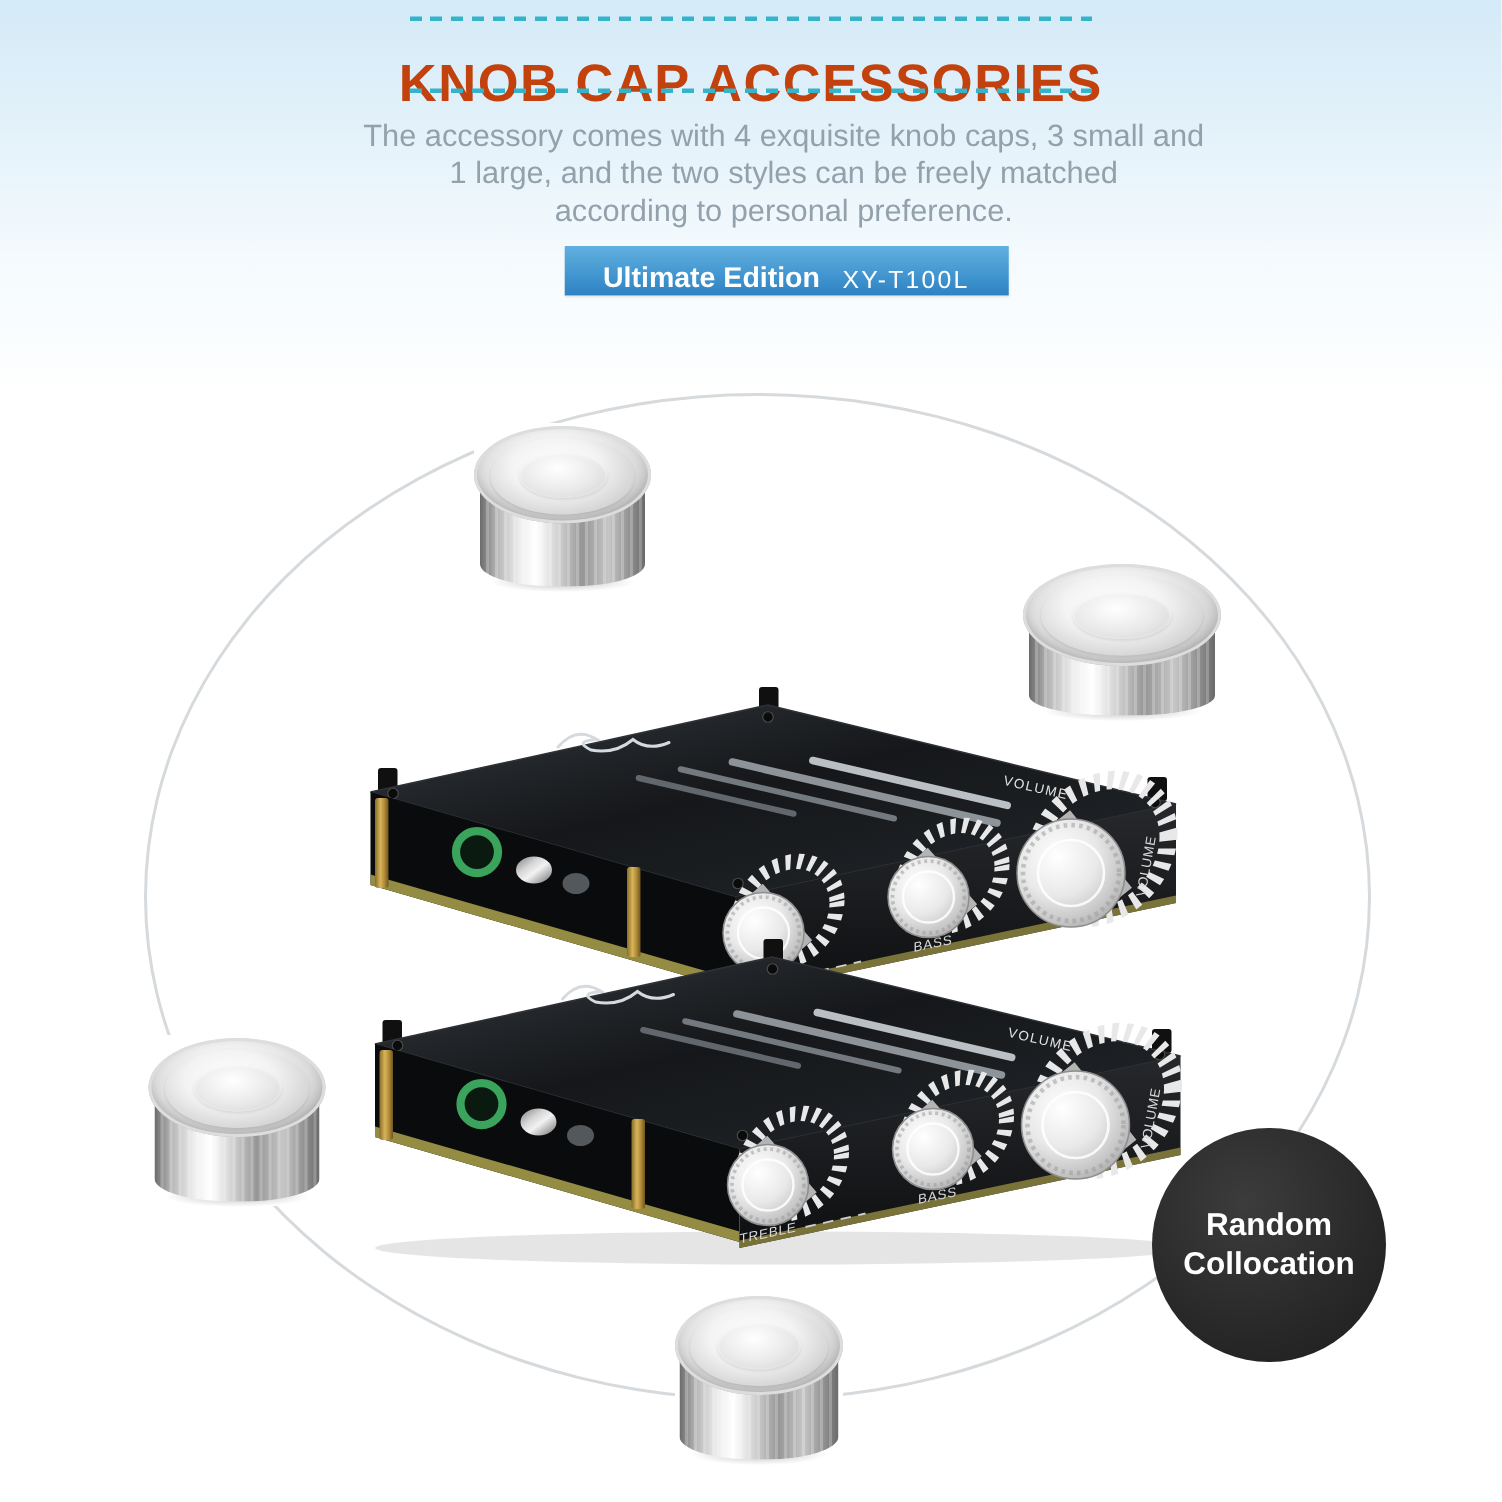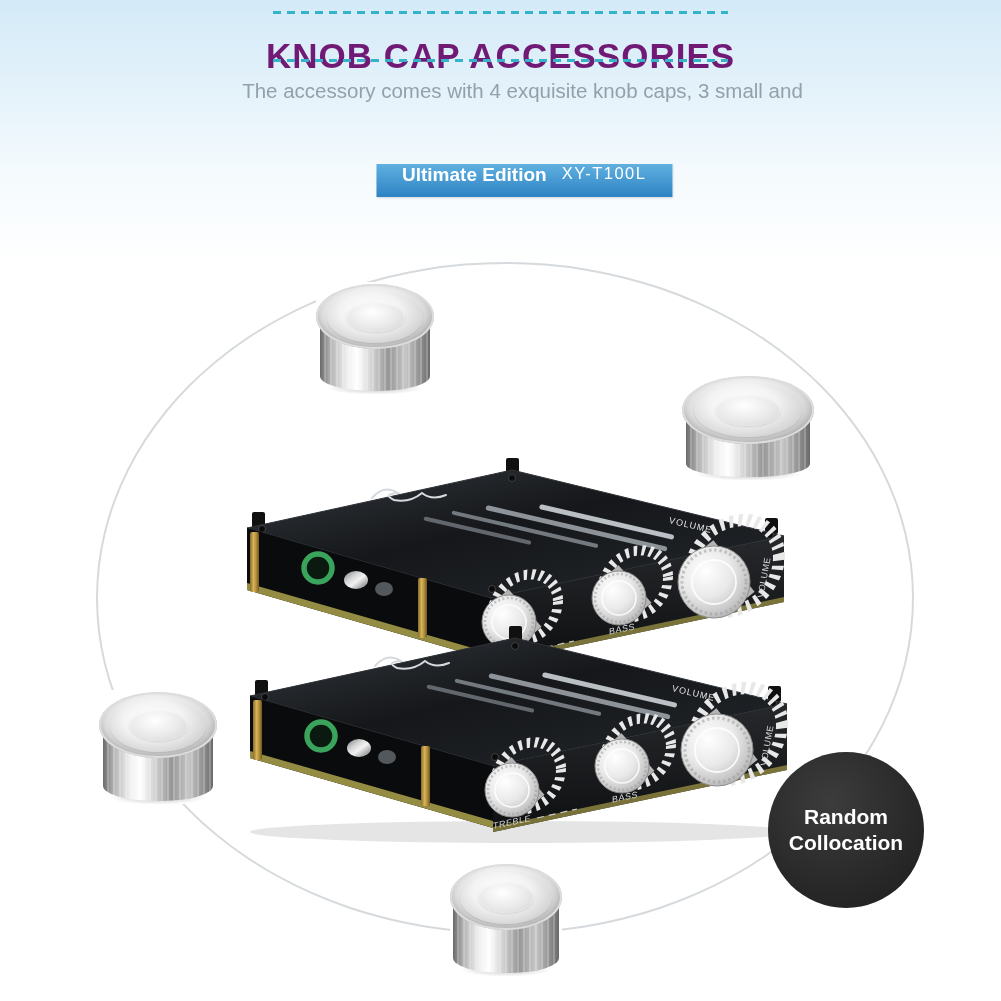--- a/index.html
+++ b/index.html
@@ -12,31 +12,31 @@
 
   
   .dash-line{
     left:273px;width:455px;height:3px;
     background:repeating-linear-gradient(90deg,#35b4c9 0 8px,transparent 8px 14px);
   }
   #dash-top{top:11px;}
   #dash-bottom{top:59px;}
   #main-title{
     top:13px;left:0;right:0;text-align:center;
-    font-size:35px;font-weight:bold;letter-spacing:1px;color:#701a75;
+    font-size:35px;font-weight:bold;letter-spacing:1px;color:#c2410c;
   }
   #description{
     top:78px;left:0;right:0;text-align:center;
     font-size:20.5px;line-height:25px;color:#93a1ac;padding-left:44px;
   }
   #edition-badge{
     top:164px;left:50%;transform:translateX(-42%);
     height:33px;padding:0 26px;
     background:linear-gradient(180deg,#60b1e0,#2d82c3);
-    display:flex;align-items:flex-start;justify-content:center;gap:15px;
+    display:flex;align-items:flex-end;justify-content:center;gap:15px;
     color:#ffffff;box-shadow:0 1px 2px rgba(0,0,0,.15);
   }
   #edition-badge .main{font-size:19px;font-weight:bold;}
   #edition-badge .model{font-size:16.5px;font-weight:normal;letter-spacing:1.5px;}
 
   
   #ring{
     left:96px;top:262px;width:814px;height:668px;
     border:2px solid #d6dadd;border-radius:50%;z-index:1;
   }
@@ -79,20 +79,22 @@
 </style>
 </head>
 <body>
 
 <div class="abs dash-line" id="dash-top"></div>
 <h1 class="abs" id="main-title">KNOB CAP ACCESSORIES</h1>
 <div class="abs dash-line" id="dash-bottom"></div>
 
 <div class="abs" id="description">
   <div>The accessory comes with 4 exquisite knob caps, 3 small and</div>
+  <div>1 large, and the two styles can be freely matched</div>
+  <div>according to personal preference.</div>
 </div>
 
 <div class="abs" id="edition-badge">
   <span class="main">Ultimate Edition</span>
   <span class="model">XY-T100L</span>
 </div>
 
 <div class="abs" id="ring"></div>
 
 <svg class="abs" id="product-svg" viewBox="0 0 580 392">

